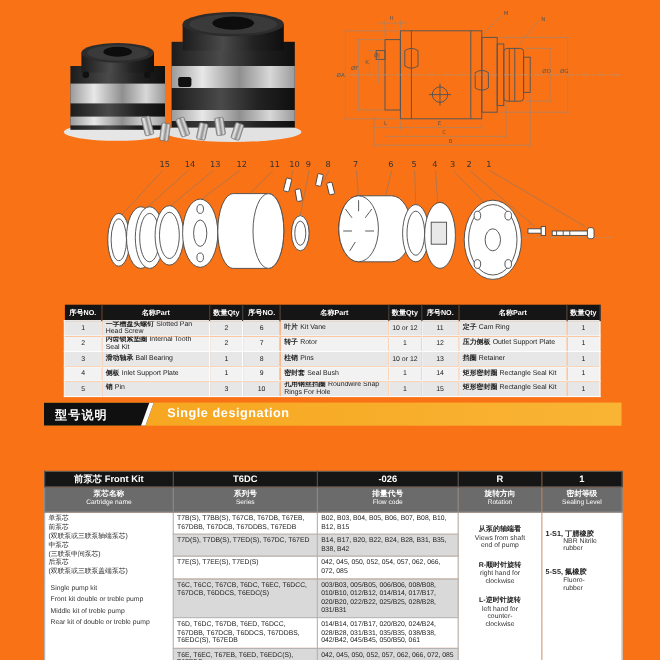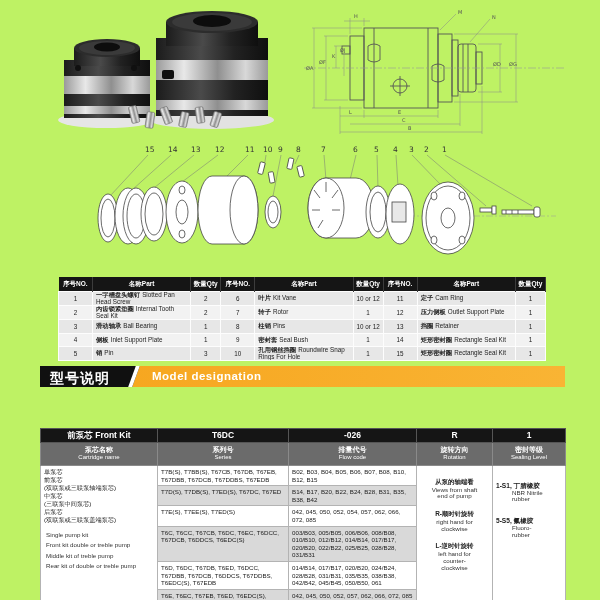--- a/index.html
+++ b/index.html
@@ -1,16 +1,16 @@
 <!DOCTYPE html>
 <html><head>
 <meta charset="utf-8">
 <style>
   html,body{margin:0;padding:0;background:#fff;}
-  #page{position:relative;width:600px;height:600px;background:#bef264;overflow:hidden;
+  #page{position:relative;width:600px;height:600px;background:#f97316;overflow:hidden;
         font-family:"Liberation Sans","DejaVu Sans",sans-serif;color:#222;}
   
   .photo{position:absolute;left:34px;top:8px;width:252px;height:132px;}
   .drawing{position:absolute;left:290px;top:6px;width:288px;height:136px;}
   .exploded{position:absolute;left:40px;top:138px;width:522px;height:138px;}
   
   .parts{position:absolute;left:58px;top:277px;width:488px;border-collapse:collapse;table-layout:fixed;}
   .parts th{background:#151515;color:#fff;font-size:6.5px;font-weight:bold;height:14px;
             border-right:1px solid #3c3c3c;padding:0 2px;}
   .parts td{font-size:6.3px;height:12.5px;padding:0 3px;border:1px solid #fdfdfd;white-space:nowrap;overflow:hidden;}
@@ -18,21 +18,21 @@
   .parts tr:nth-child(odd) td{background:#f2f2f2;}
   .parts .c-no,.parts .c-qty{text-align:center;}
   .parts .c-part b{font-weight:bold;margin-right:2px;}
   .parts .c-part .wrap{white-space:normal;display:inline;}
   .parts td.c-part{white-space:normal;line-height:6.5px;}
   
   .banner{position:absolute;left:40px;top:366px;width:525px;height:21px;
           background:linear-gradient(90deg,#f6a41c,#f9b434);overflow:hidden;}
   .banner-label{position:absolute;left:-8px;top:0;height:21px;width:100px;background:#101010;
                 transform:skewX(-20deg);border-right:4px solid #fff;}
-  .banner-cn{position:absolute;left:10px;top:4px;color:#fff;font-size:14px;font-weight:bold;letter-spacing:1px;}
+  .banner-cn{position:absolute;left:10px;top:4px;color:#fff;font-size:11px;font-weight:bold;letter-spacing:1px;}
   .banner-en{position:absolute;left:112px;top:4px;color:#fff;font-size:11.5px;font-weight:bold;letter-spacing:.5px;}
   
   .desig{position:absolute;left:40px;top:380px;width:525px;border-collapse:collapse;table-layout:fixed;margin-top:48px;}
   .desig td{vertical-align:top;border:1px solid #b3b3b3;font-size:6.2px;line-height:7.6px;padding:2px 3px;}
   .desig tr.code-row td{background:#151515;color:#fff;font-weight:bold;text-align:center;
                         font-size:8.5px;height:13px;border:1px solid #555;vertical-align:middle;padding:0;}
   .desig tr.sub-row td{background:#6b6b6b;color:#fff;text-align:center;height:20px;
                        border:1px solid #8a8a8a;vertical-align:middle;padding:1px 0;}
   .desig tr.sub-row .cn{font-size:7px;font-weight:bold;}
   .desig tr.sub-row .en{font-size:6px;}
@@ -347,21 +347,21 @@
       <td class="c-no">15</td>
       <td class="c-part"><b>矩形密封圈</b><span class="wrap">Rectangle Seal Kit</span></td>
       <td class="c-qty">1</td>
     </tr>
   </tbody>
     </table>
 
   <div class="banner">
     <div class="banner-label"></div>
     <span class="banner-cn">型号说明</span>
-    <span class="banner-en">Model designation</span>
+    <span class="banner-en">Single designation</span>
   </div>
 
   <table class="desig">
     <colgroup>
       <col style="width:117px">
         <col style="width:131px">
         <col style="width:128px">
         <col style="width:76px">
         <col style="width:73px">
     </colgroup>

